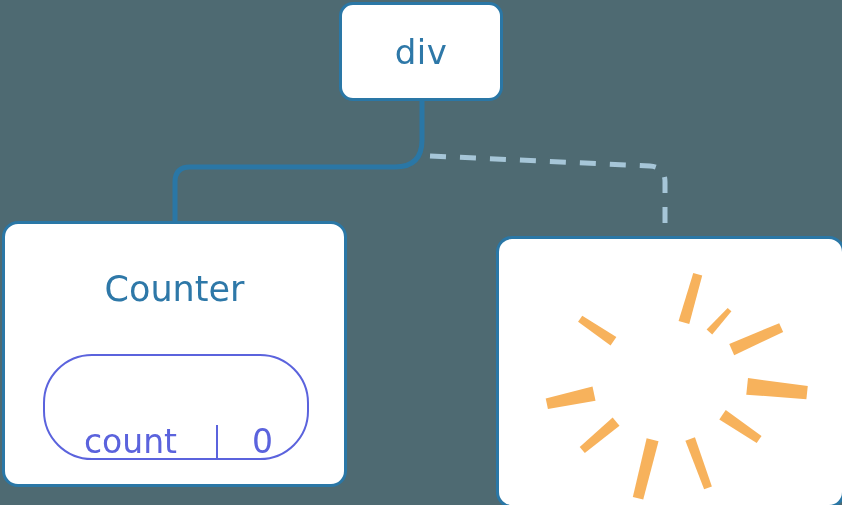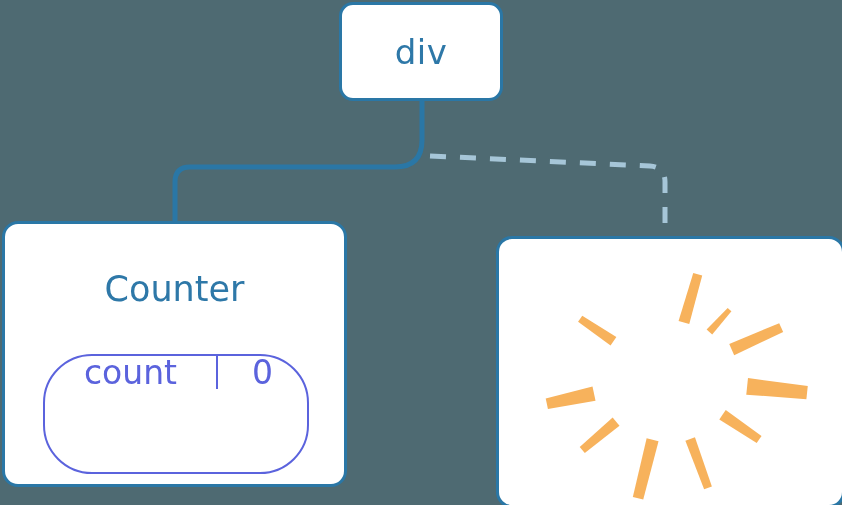--- a/index.html
+++ b/index.html
@@ -78,26 +78,26 @@
     border: 3px solid #2a77a6;
     overflow: hidden;
   }
 
   
   .state-pill {
     position: absolute;
     left: 43px;
     top: 354px;
     width: 266px;
-    height: 120px;
+    height: 106px;
     border: 2.5px solid #5b63dd;
     border-radius: 49px;
     box-sizing: border-box;
     display: flex;
-    align-items: flex-start;
+    align-items: flex-end;
     background: transparent;
   }
   .pill-key {
     width: 173px;
     display: flex;
     align-items: center;
     justify-content: center;
     border-right: 2.5px solid #5b63dd;
     box-sizing: border-box;
   }

